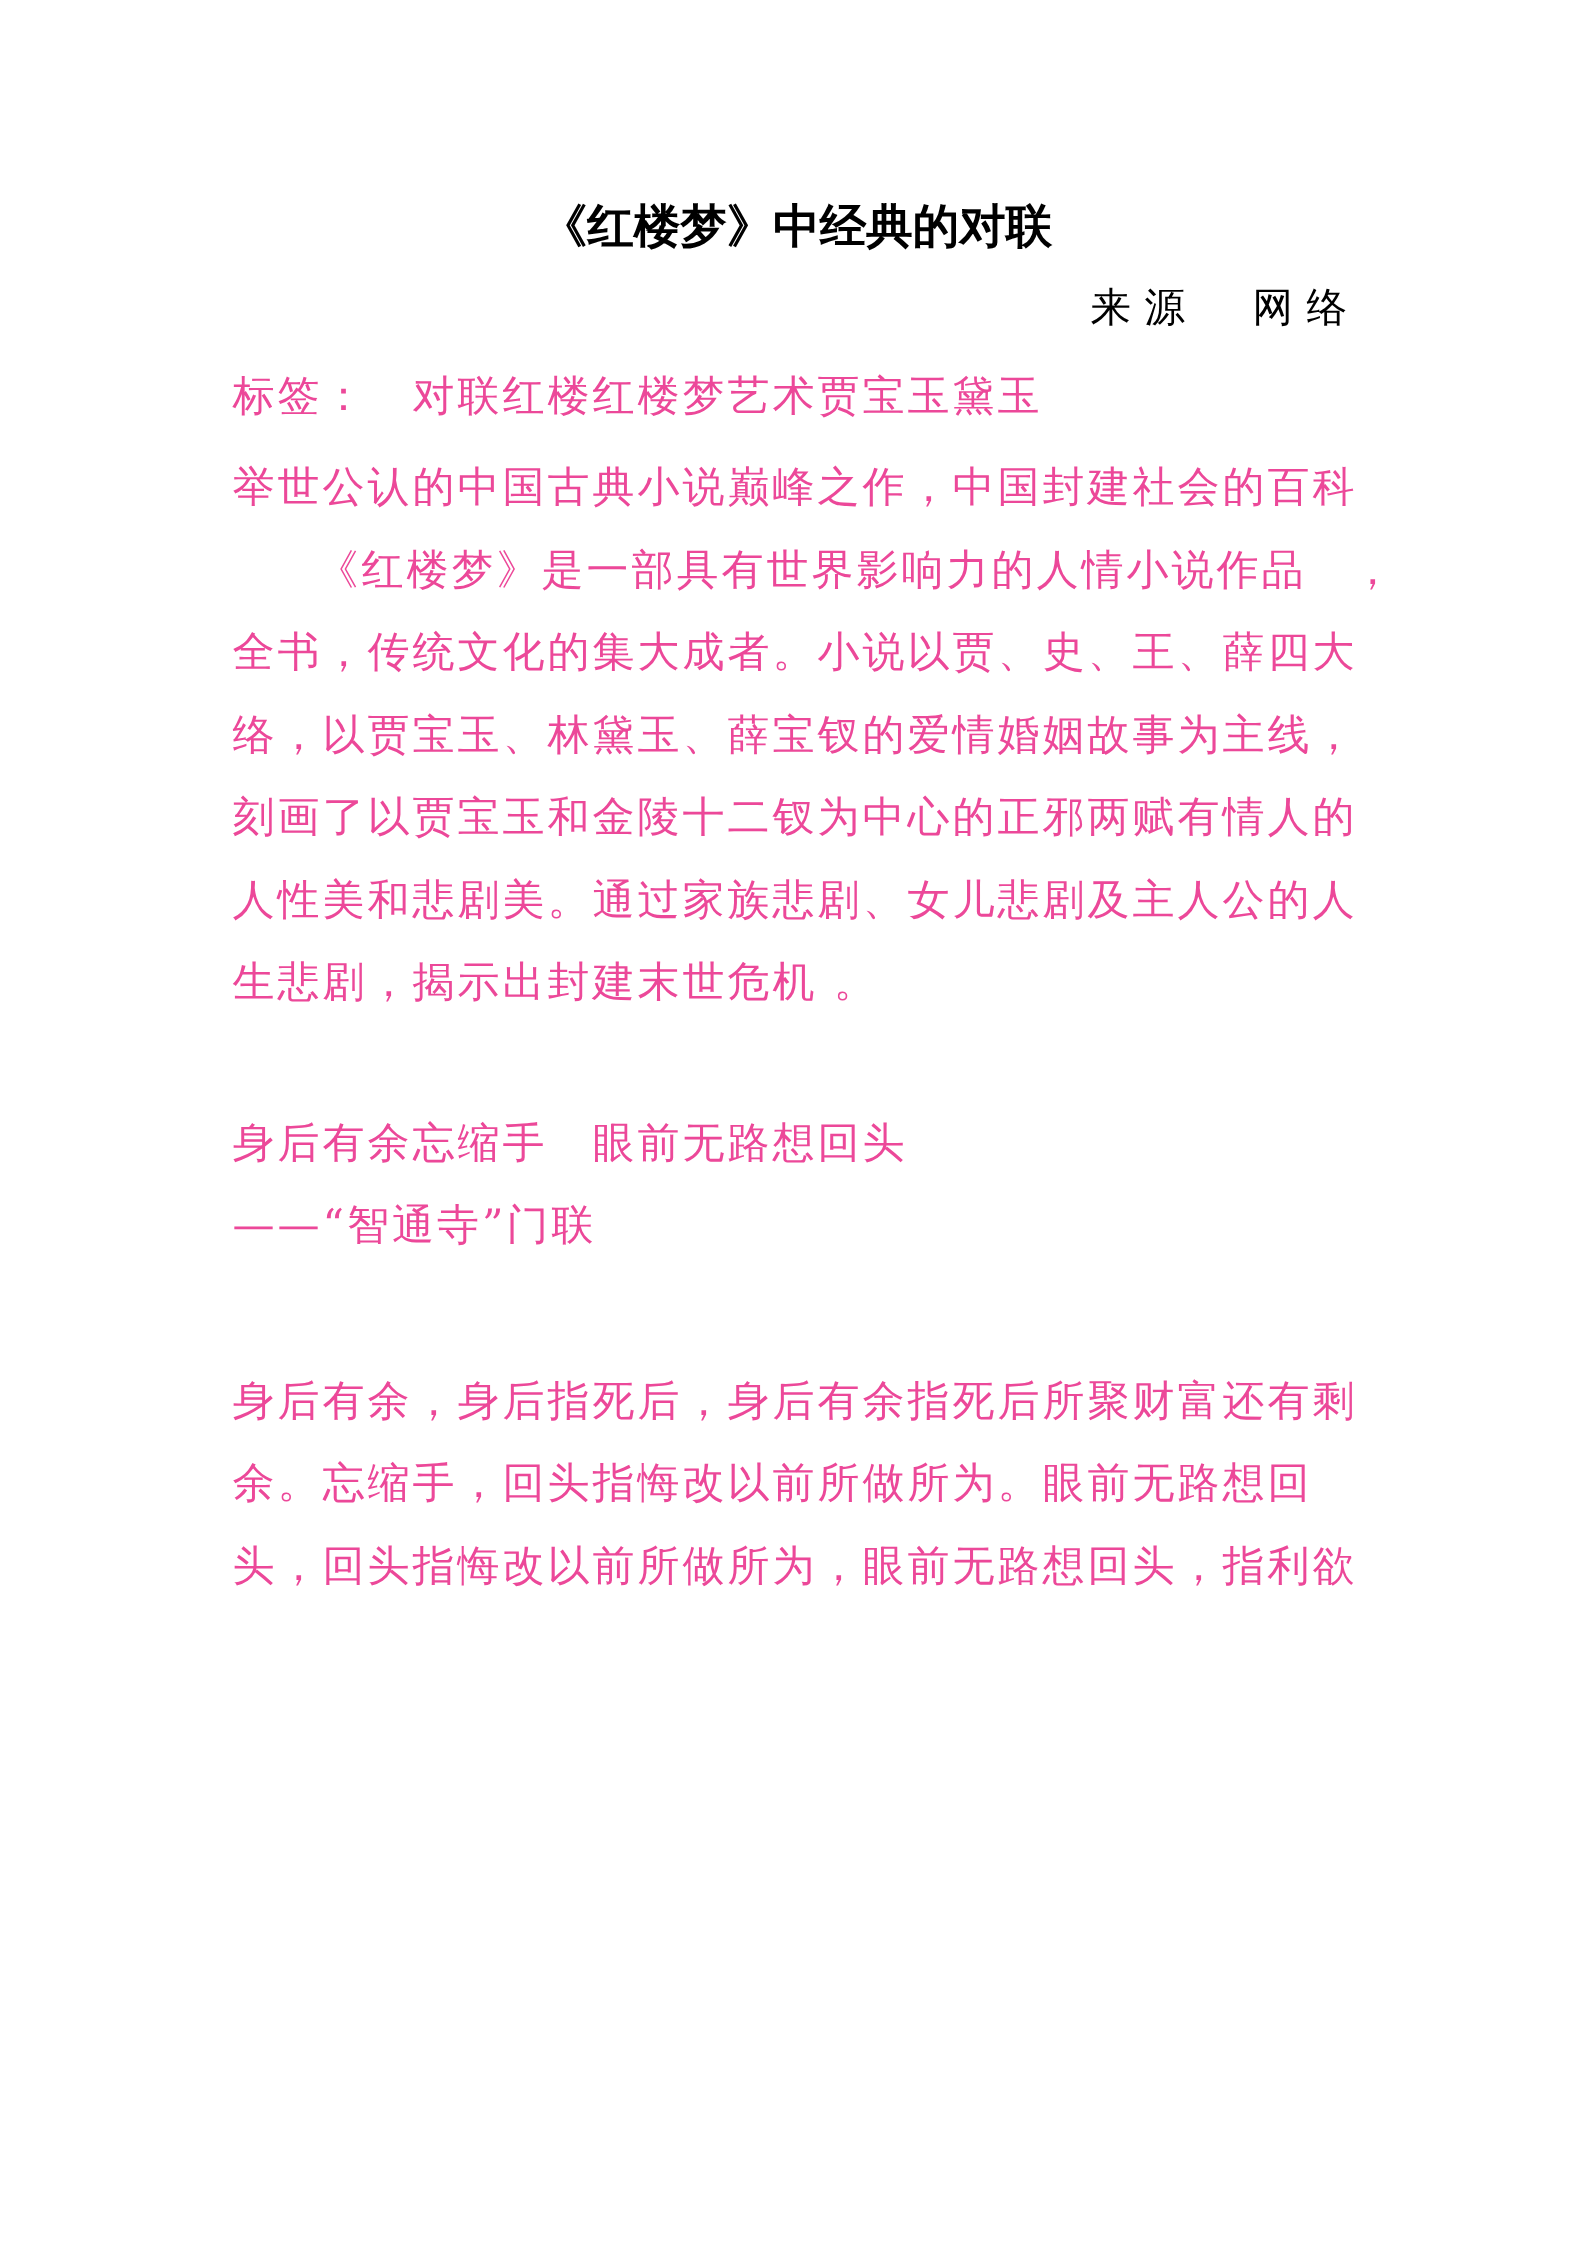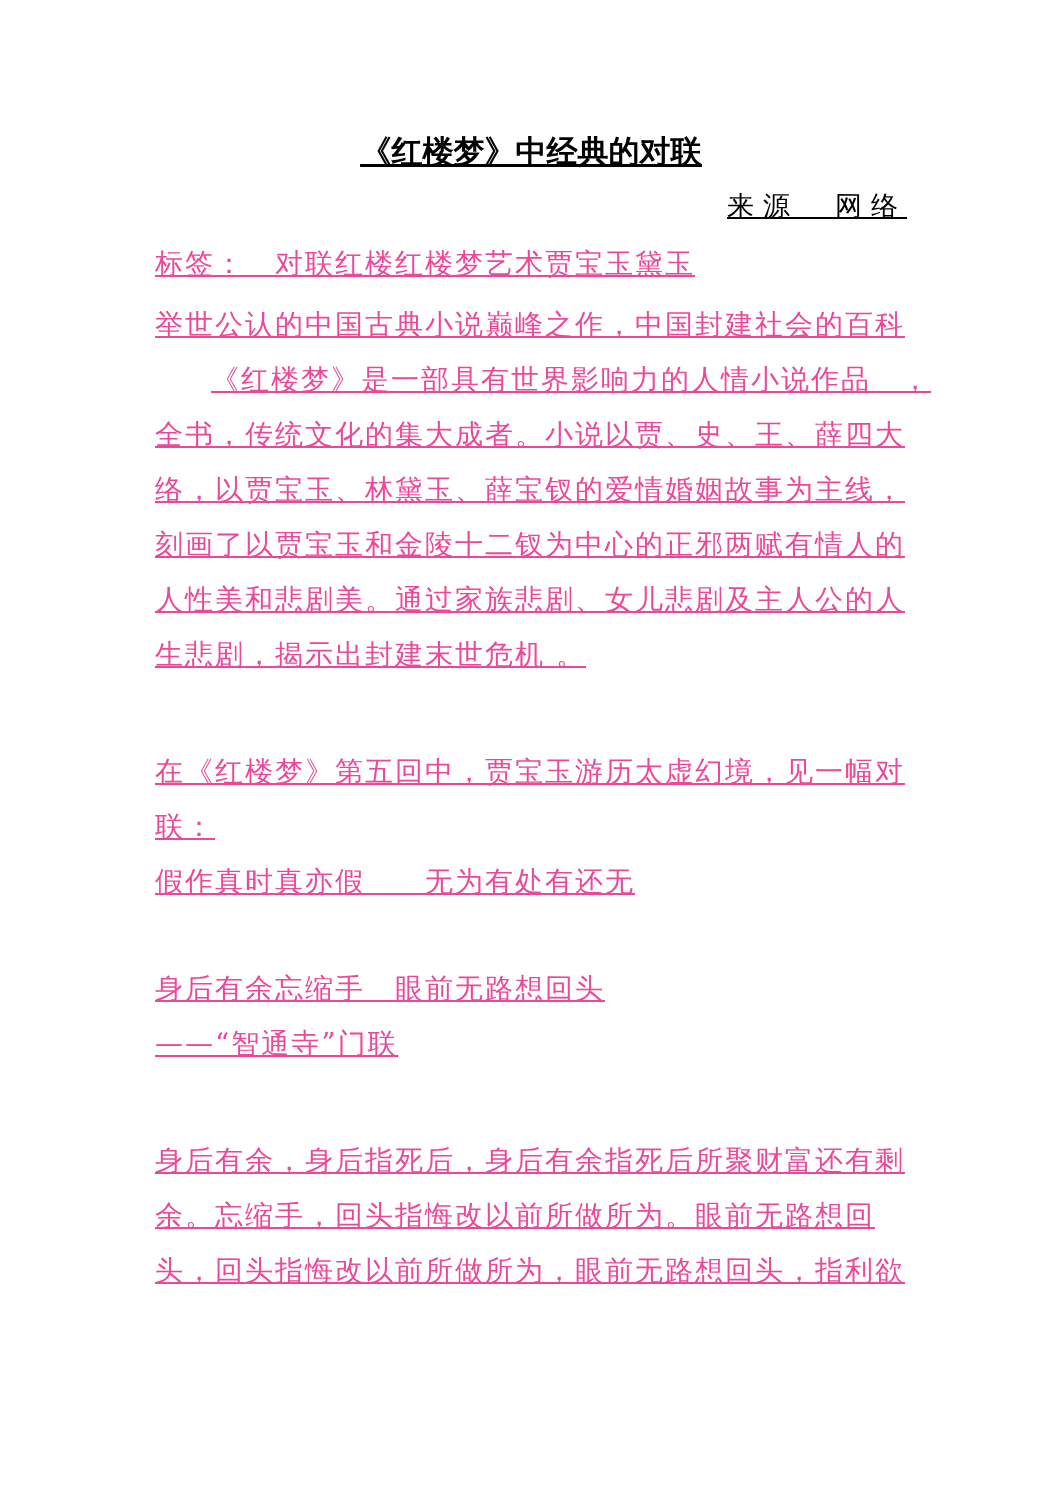--- a/index.html
+++ b/index.html
@@ -1,15 +1,15 @@
 <!DOCTYPE html>
 <html><head>
   <meta charset="utf-8">
   <style>
-    * { margin: 0; padding: 0; box-sizing: border-box; text-decoration: underline; }
+    * { margin: 0; padding: 0; box-sizing: border-box; }
     html, body { background: #ffffff; }
     body {
       width: 1059px;
       min-height: 1497px;
       font-family: "DejaVu Serif", serif;
       color: #000000;
       overflow: hidden;
     }
     .page {
       width: 1059px;
@@ -65,25 +65,20 @@
   <div class="para-intro">
     <div class="line">举世公认的中国古典小说巅峰之作，中国封建社会的百科</div>
     <div class="line indent">《红楼梦》是一部具有世界影响力的人情小说作品　，</div>
     <div class="line">全书，传统文化的集大成者。小说以贾、史、王、薛四大</div>
     <div class="line">络，以贾宝玉、林黛玉、薛宝钗的爱情婚姻故事为主线，</div>
     <div class="line">刻画了以贾宝玉和金陵十二钗为中心的正邪两赋有情人的</div>
     <div class="line">人性美和悲剧美。通过家族悲剧、女儿悲剧及主人公的人</div>
     <div class="line">生悲剧，揭示出封建末世危机 。</div>
   </div>
 
-  <div class="para-couplet1">
-    <div class="line">在《红楼梦》第五回中，贾宝玉游历太虚幻境，见一幅对</div>
-    <div class="line">联：</div>
-    <div class="line">假作真时真亦假　　无为有处有还无</div>
-  </div>
 
   <div class="para-couplet2">
     <div class="line">身后有余忘缩手　眼前无路想回头</div>
     <div class="line">——“智通寺”门联</div>
   </div>
 
   <div class="para-explain">
     <div class="line">身后有余，身后指死后，身后有余指死后所聚财富还有剩</div>
     <div class="line">余。忘缩手，回头指悔改以前所做所为。眼前无路想回</div>
     <div class="line">头，回头指悔改以前所做所为，眼前无路想回头，指利欲</div>

